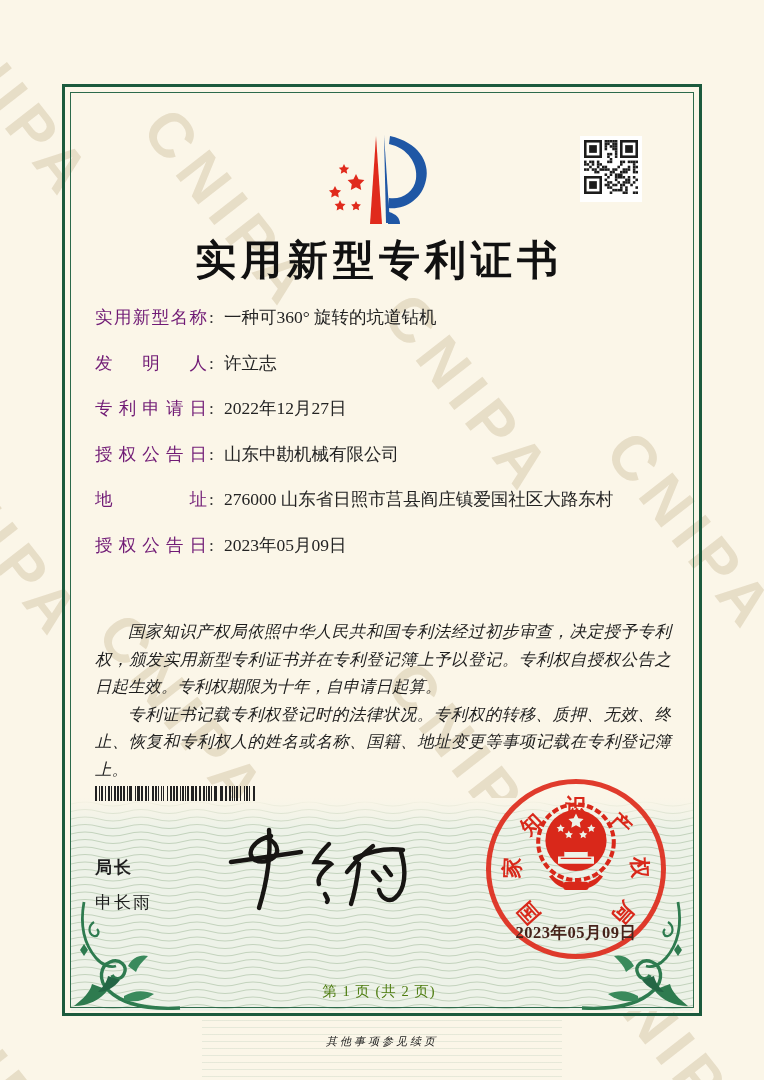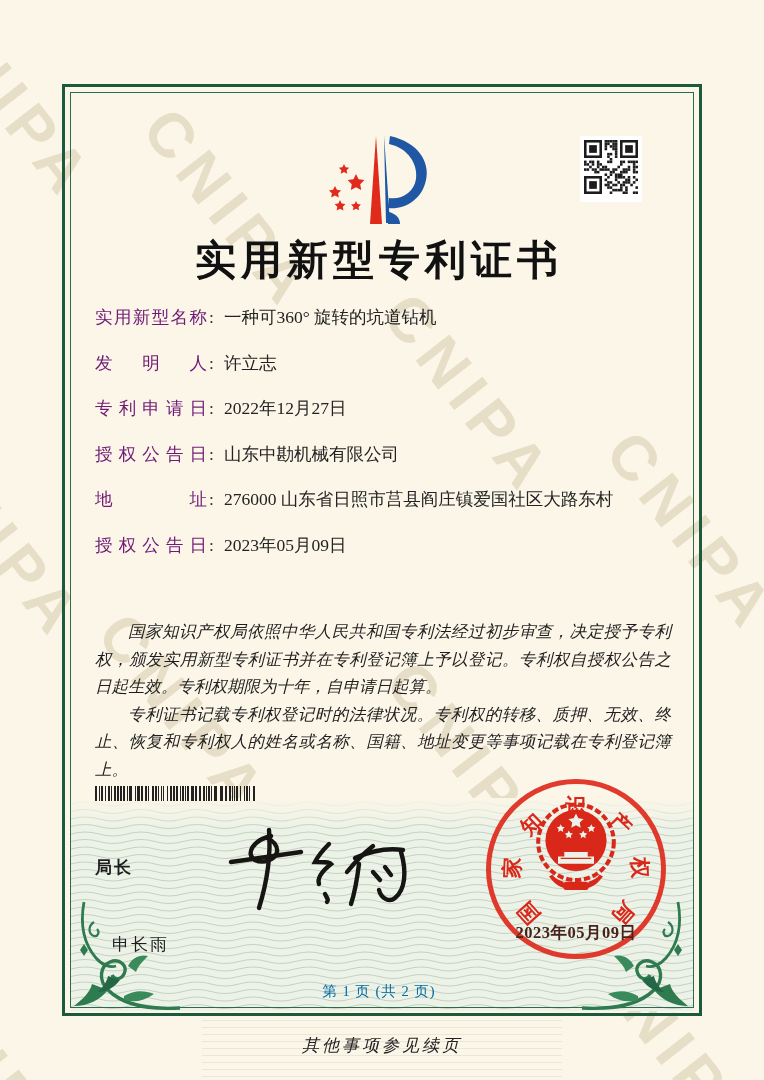--- a/index.html
+++ b/index.html
@@ -49,40 +49,40 @@
   
   .paras{position:absolute; left:95px; top:618px; width:576px; z-index:4;
     font-size:16.5px; line-height:27.5px; text-align:justify; color:#1e1e1e; font-style:italic;}
   .paras p{margin:0; text-indent:2em;}
   
   .barcode{position:absolute; left:95px; top:786px; height:15px; z-index:4; font-size:0;}
   .barcode i{display:inline-block; height:15px; background:#222; vertical-align:top;}
   .official{position:absolute; left:95px; z-index:4;
     font-family:"Liberation Sans","DejaVu Sans",sans-serif; font-size:17px;
     letter-spacing:2px; color:#1f1f1f;}
-  .official.t1{top:856px;font-weight:bold;} .official.t2{top:933px;margin-left:17px;}
+  .official.t1{top:856px;font-weight:bold;} .official.t2{top:891px;}
   .signature{position:absolute; left:205px; top:820px; z-index:4;}
   
   .seal{position:absolute; left:486px; top:779px; width:180px; height:180px; z-index:5;}
   .seal .ring{position:absolute; left:0; top:0; width:170px; height:170px;
     border:5px solid rgba(221,42,27,0.92); border-radius:50%;}
   .seal .ring-char{position:absolute; left:50%; top:50%; font-size:21px; font-weight:bold;
     color:#d9281a; width:24px; text-align:center; margin-left:-12px; margin-top:-13px;}
   .seal .emblem{position:absolute; left:45px; top:20px;}
   .seal .seal-date{position:absolute; left:0; top:143px; width:180px; text-align:center;
     font-size:16.5px; font-weight:bold; color:#47231b; letter-spacing:0.5px; z-index:2;}
   
   .flourish{position:absolute; z-index:4;}
   .flourish.bl{left:64px; top:896px;}
   .flourish.br{left:580px; top:896px; transform:scaleX(-1);}
   
   .page-ind{position:absolute; left:62px; top:982px; width:634px; text-align:center;
-    font-size:14.5px; color:#0369a1; z-index:4; letter-spacing:1px;}
+    font-size:14.5px; color:#4d7c0f; z-index:4; letter-spacing:1px;}
   .cont-note{position:absolute; left:0; top:1034px; width:764px; text-align:center;
-    font-size:17px; letter-spacing:3px; color:#222; font-style:italic; z-index:4;}
+    font-size:11px; letter-spacing:3px; color:#222; font-style:italic; z-index:4;}
 </style>
 </head>
 <body>
 
 <div id="page">
 
   <div id="wm-layer">
       <div class="wm" style="left: -35px; top: -15px;">CNIPA</div>
       <div class="wm" style="left: 185px; top: 95px;">CNIPA</div>
       <div class="wm" style="left: 425px; top: 280px;">CNIPA</div>

